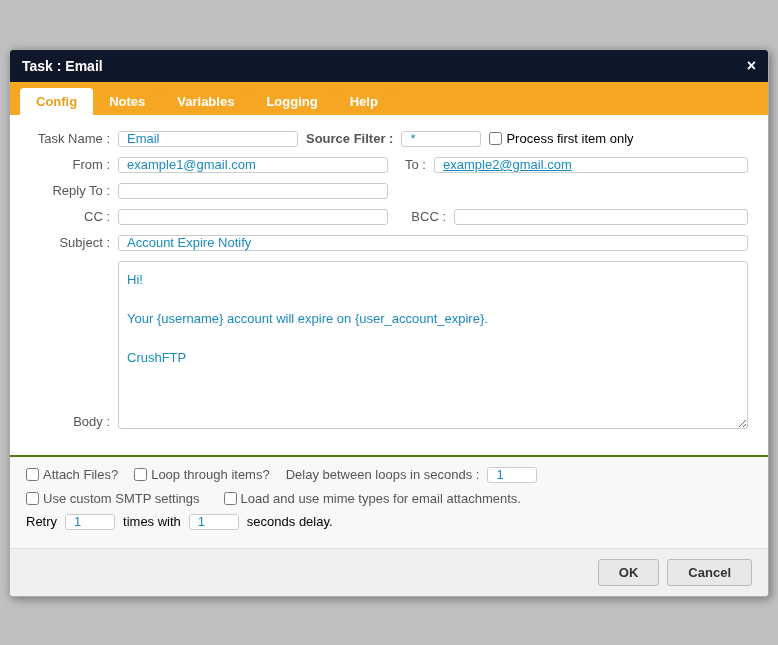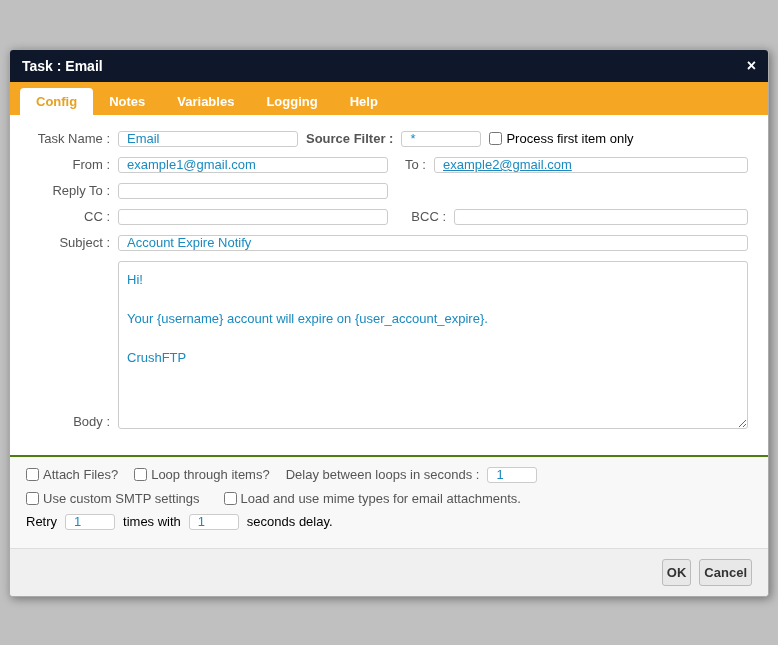--- a/index.html
+++ b/index.html
@@ -132,21 +132,21 @@
     .delay-label { color: #555; }
     .footer {
       display: flex;
       justify-content: flex-end;
       padding: 10px 16px;
       gap: 8px;
       background: #f0f0f0;
       border-top: 1px solid #ddd;
     }
     .btn {
-      padding: 5px 4px;
+      padding: 5px 20px;
       border-radius: 3px;
       cursor: pointer;
       font-size: 13px;
       font-weight: bold;
       border: 1px solid #bbb;
     }
     .btn-ok {
       background: #e8e8e8;
       color: #333;
     }

